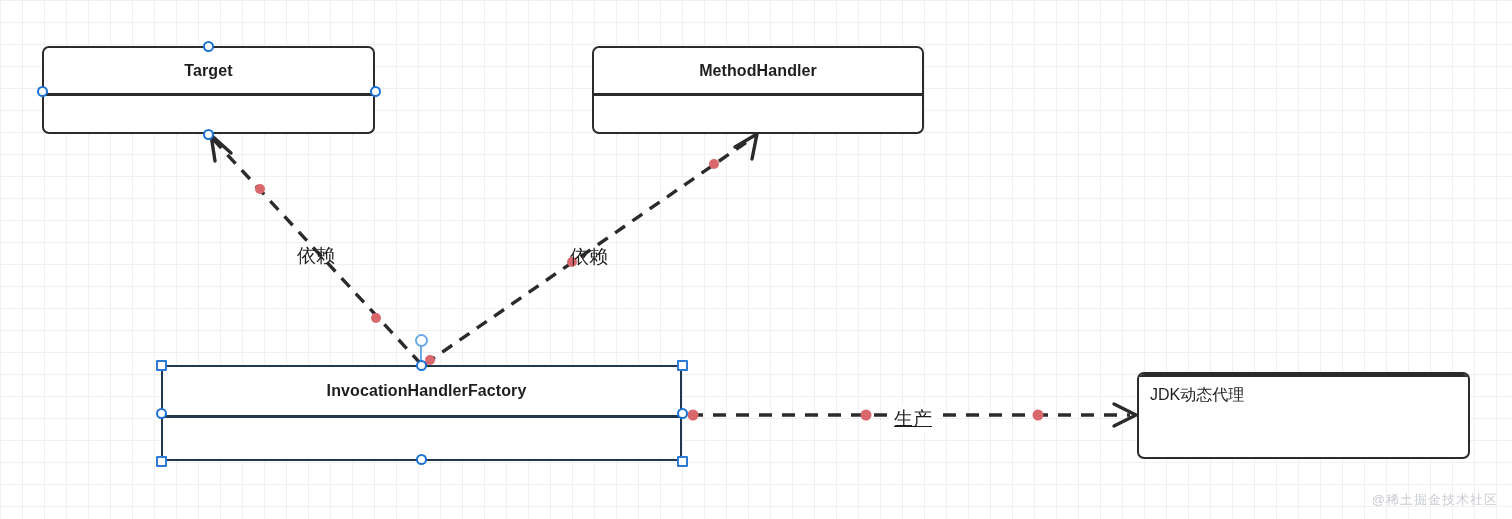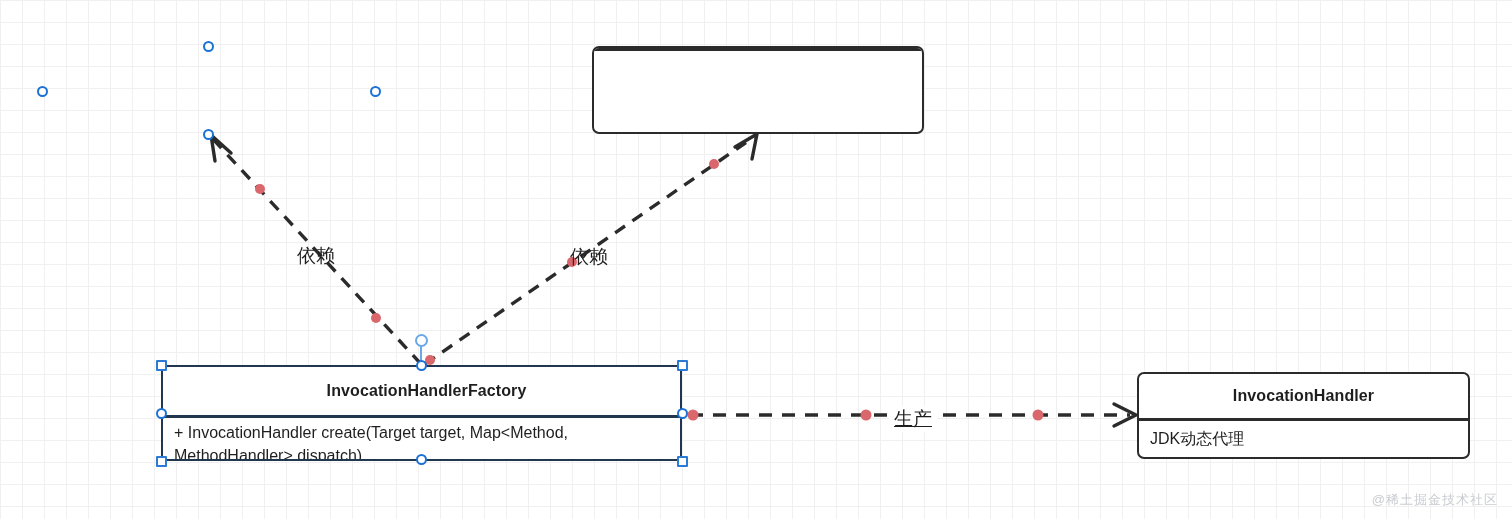--- a/index.html
+++ b/index.html
@@ -174,47 +174,51 @@
       <line x1="421" y1="340" x2="421" y2="364" stroke="#6aa8e8" stroke-width="2"></line>
     </g>
   </svg>
 
   <div class="edge-label" style="left:297px; top:243px;">依赖</div>
 
   <div class="edge-label" style="left:570px; top:244px;">依赖</div>
 
   <div class="edge-label" style="left:889px; top:406px; background:#ffffff; padding:0 5px;text-decoration:underline;">生产</div>
 
+  <div class="uml-box" id="box-target">
+    <div class="title">Target</div>
+    <div class="divider"></div>
+    <div class="body"></div>
+  </div>
   <div class="anchor" style="left:208px; top:46px;"></div>
   <div class="anchor" style="left:42px;  top:91px;"></div>
   <div class="anchor" style="left:375px; top:91px;"></div>
   <div class="anchor" style="left:208px; top:134px;"></div>
 
   <div class="uml-box" id="box-methodhandler">
+    <div class="title">MethodHandler</div>
     <div class="divider"></div>
     <div class="body"></div>
   </div>
 
   <div class="uml-box" id="box-factory">
     <div class="title">InvocationHandlerFactory</div>
     <div class="divider"></div>
-    <div class="body">+ InvocationHandler create(Target target, Map&lt;Method, MethodHandler&gt; dispatch)</div>
   </div>
 
   <div class="sq-handle" style="left:161px; top:365px;"></div>
   <div class="sq-handle" style="left:682px; top:365px;"></div>
   <div class="sq-handle" style="left:161px; top:461px;"></div>
   <div class="sq-handle" style="left:682px; top:461px;"></div>
   <div class="anchor" style="left:421px; top:365px;"></div>
   <div class="anchor" style="left:161px; top:413px;"></div>
   <div class="anchor" style="left:682px; top:413px;"></div>
   <div class="anchor" style="left:421px; top:459px;"></div>
   <div class="float-anchor" style="left:421px; top:340px;"></div>
 
   <div class="uml-box" id="box-invocationhandler">
-    <div class="title">InvocationHandler</div>
     <div class="divider"></div>
     <div class="body">JDK动态代理</div>
   </div>
 
   <div id="watermark">@稀土掘金技术社区</div>
 
 </div>
 
 </body></html>

